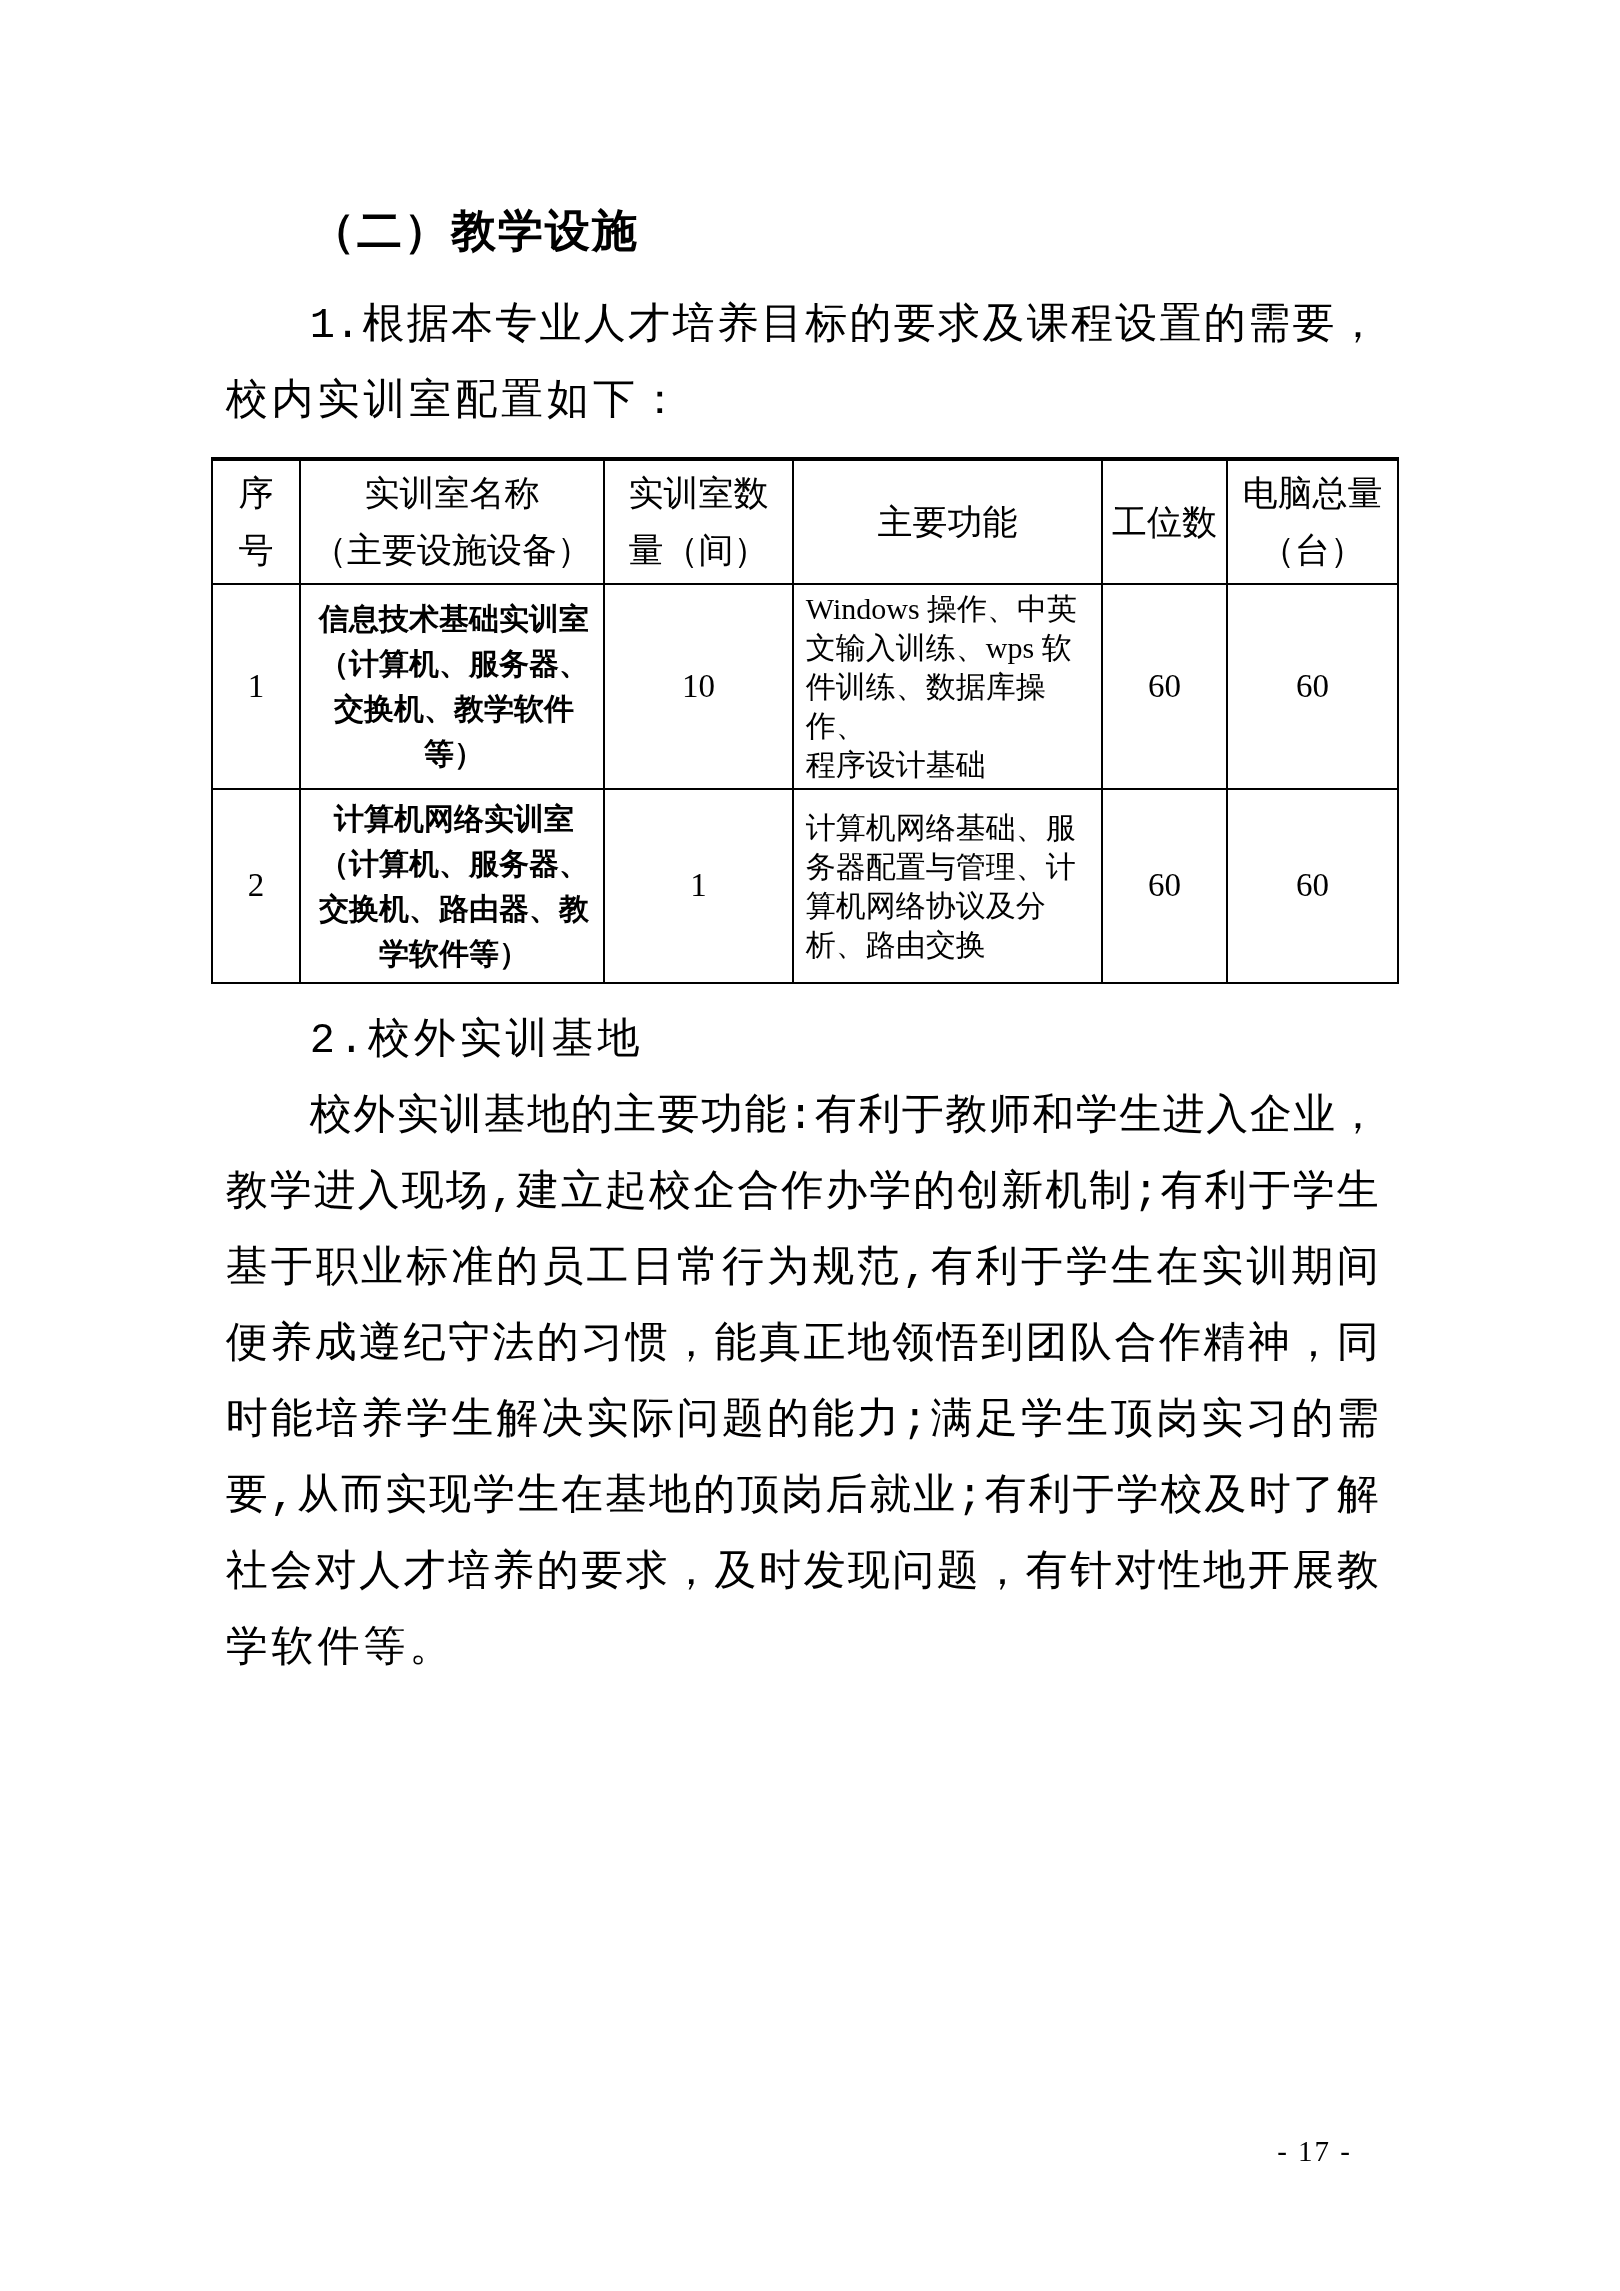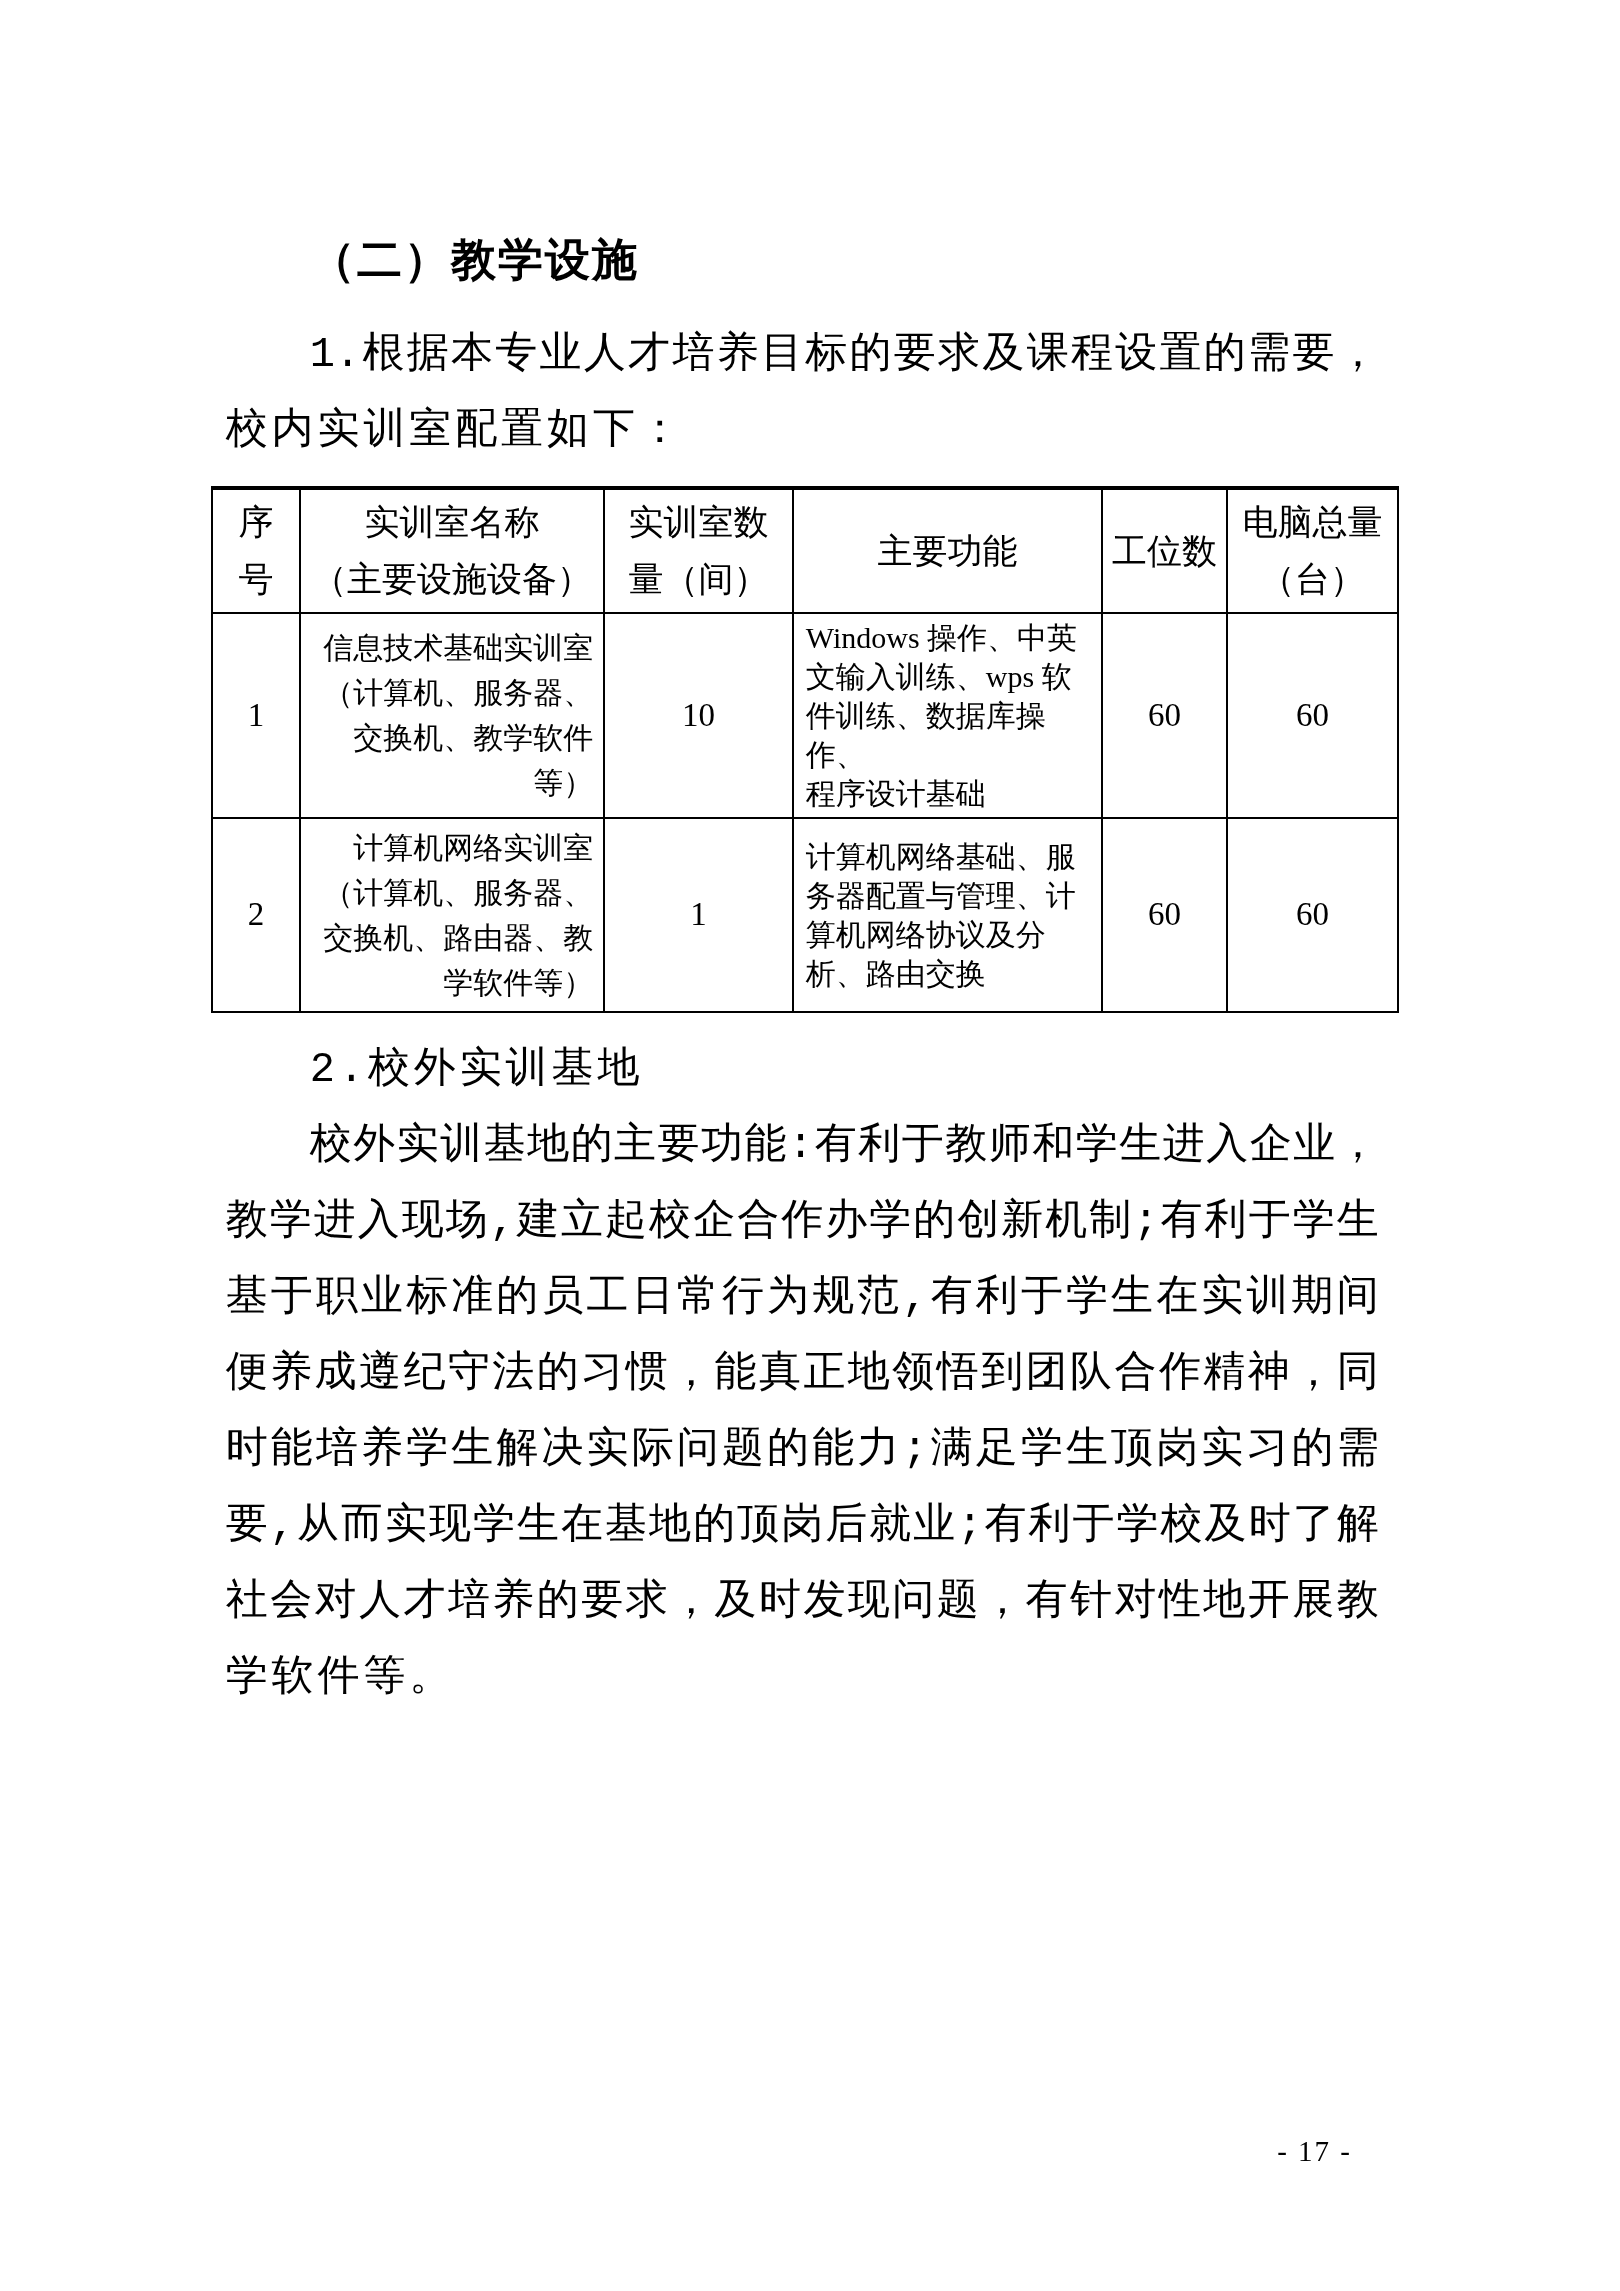--- a/index.html
+++ b/index.html
@@ -4,21 +4,21 @@
 <style>
   * { margin: 0; padding: 0; box-sizing: border-box; }
   html, body { background: #ffffff; }
   body {
     width: 1620px; height: 2292px;
     position: relative;
     font-family: "Liberation Serif", "DejaVu Serif", serif;
     color: #000;
     overflow: hidden;
   }
-  .content { padding: 201px 223px 0 211px; margin-top: 29px; }
+  .content { padding: 201px 223px 0 211px; }
 
   .doc-heading {
     margin-left: 99px;
     font-size: 45px;
     font-weight: bold;
     line-height: 61px;
     letter-spacing: 2px;
   }
 
   .para {
@@ -66,21 +66,22 @@
   tr.r1 { height: 165px; }
   tr.r2 { height: 178px; }
   td.c-num, td.c-count, td.c-seats, td.c-pcs {
     text-align: center;
     font-size: 33px;
   }
   td.c-name {
     font-size: 30px;
     line-height: 45px;
     padding: 5.9px 9.8px 5.9px 13.7px;
-    text-align: right;
+    text-align: center;
+    font-weight: bold;
   }
   td.c-fn {
     font-size: 30px;
     line-height: 39px;
     padding: 3.9px 7.8px 3.9px 11.8px;
     text-align: left;
   }
 
   .page-number {
     position: absolute;

